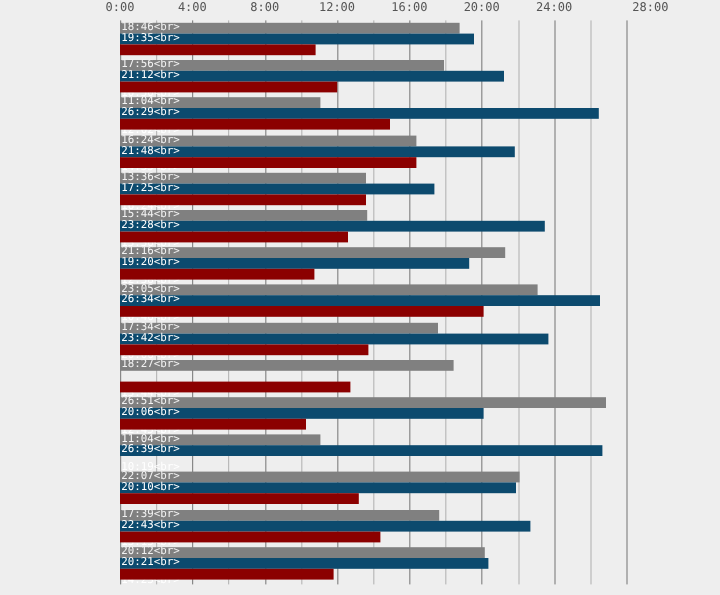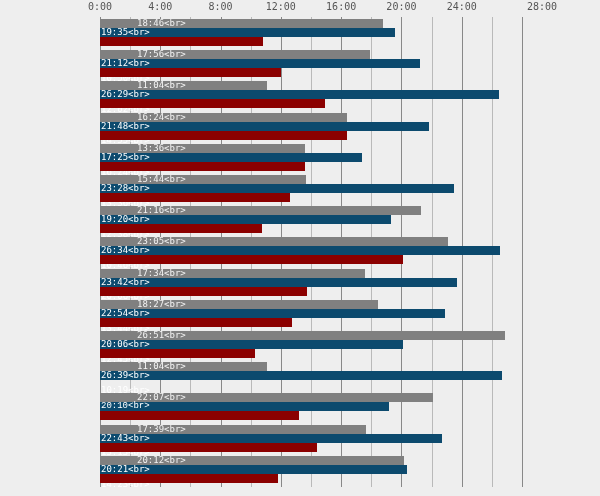--- a/index.html
+++ b/index.html
@@ -58,21 +58,21 @@
 
   .bar-label{
     position:absolute;
     left:1px;top:0px;
     font-size:9px;
     line-height:9px;
     color:#ffffff;
     white-space:nowrap;
     pointer-events:none;
   }
-  .bar.b0 .bar-label{color:#f2f2f2;padding-left:36px;}
+  .bar.b0 .bar-label{color:#f2f2f2;}
   .bar.b1 .bar-label{color:#ffffff;}
   .bar.b2 .bar-label{color:#ffffff;margin-top:37px;}
   
   .bar.b0.faded .bar-label{color:#f6f6f6;}
 </style>
 </head>
 <body>
 
 <div id="chart">
   <div class="plot-area" id="plot">
@@ -195,23 +195,20 @@
           <span class="bar-label">23:42&lt;br&gt;</span>
         </div>
         <div class="bar b2" style="width: 206.976px;">
           <span class="bar-label">13:44&lt;br&gt;</span>
         </div>
       </div>
       <div class="row" style="top: 280.8px;">
         <div class="bar b0" style="width: 278.068px;">
           <span class="bar-label">18:27&lt;br&gt;</span>
         </div>
-        <div class="bar b1" style="width: 345.136px;">
-          <span class="bar-label">22:54&lt;br&gt;</span>
-        </div>
         <div class="bar b2" style="width: 192.161px;">
           <span class="bar-label">12:45&lt;br&gt;</span>
         </div>
       </div>
       <div class="row" style="top: 312px;">
         <div class="bar b0" style="width: 404.668px;">
           <span class="bar-label">26:51&lt;br&gt;</span>
         </div>
         <div class="bar b1" style="width: 302.936px;">
           <span class="bar-label">20:06&lt;br&gt;</span>
@@ -225,21 +222,21 @@
           <span class="bar-label">11:04&lt;br&gt;</span>
         </div>
         <div class="bar b1" style="width: 401.654px;">
           <span class="bar-label">26:39&lt;br&gt;</span>
         </div>
       </div>
       <div class="row" style="top: 374.4px;">
         <div class="bar b0" style="width: 333.335px;">
           <span class="bar-label">22:07&lt;br&gt;</span>
         </div>
-        <div class="bar b1" style="width: 289px; font-family: Liberation Mono, monospace;">
+        <div class="bar b1" style="width: 330px;">
           <span class="bar-label">20:10&lt;br&gt;</span>
         </div>
         <div class="bar b2" style="width: 199.199px;">
           <span class="bar-label">13:13&lt;br&gt;</span>
         </div>
       </div>
       <div class="row" style="top: 405.6px;">
         <div class="bar b0" style="width: 266.011px;">
           <span class="bar-label">17:39&lt;br&gt;</span>
         </div>

